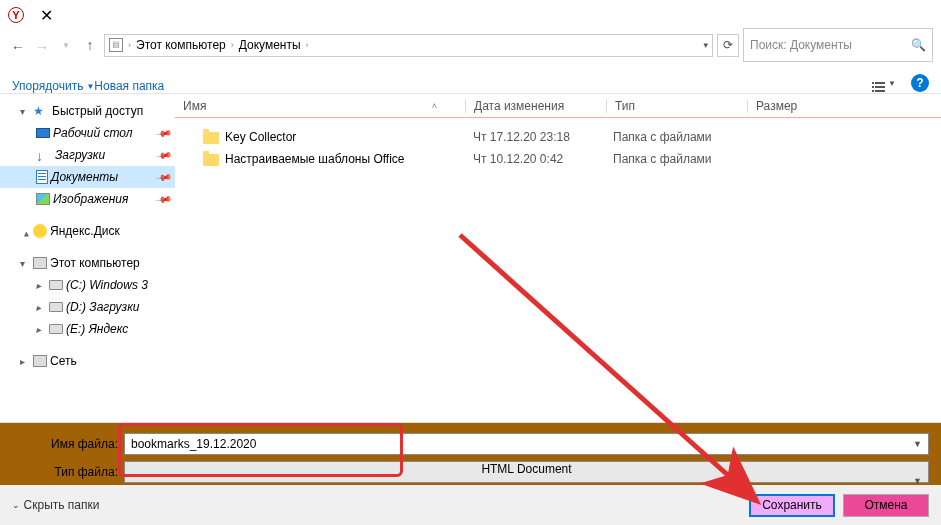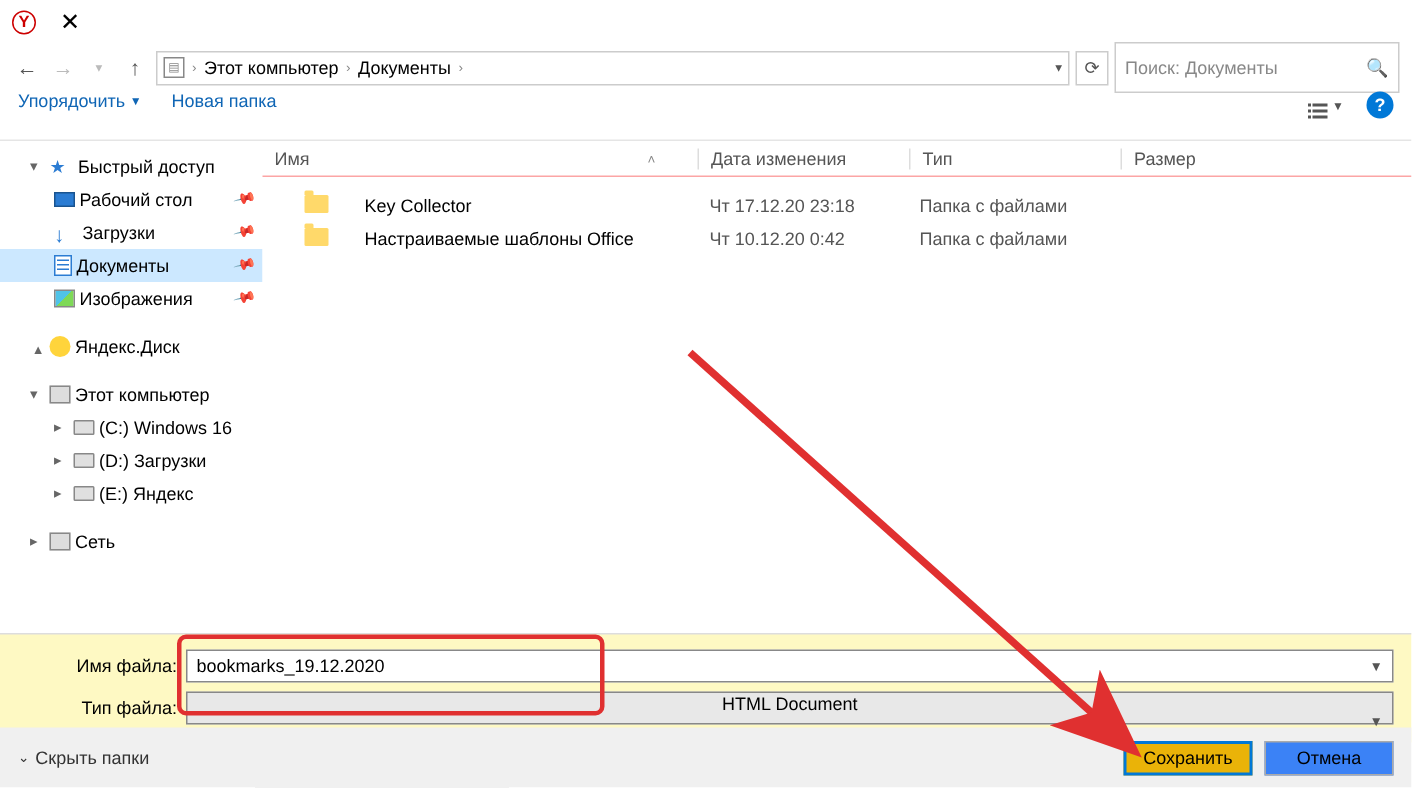--- a/index.html
+++ b/index.html
@@ -14,33 +14,33 @@
 .nav-arrow { width: 20px; text-align:center; font-size:14px; color:#555; }
 .nav-arrow.dis { color:#bbb; }
 .addr-wrap { flex:1; display:flex; align-items:center; border:1px solid #ccc; height:23px; padding:0 4px; gap:2px; }
 .addr-wrap .doc-icon { width:14px; height:14px; border:1px solid #888; background:#fff; font-size:8px; text-align:center; line-height:12px; color:#888; }
 .crumb-sep { color:#888; padding:0 3px; font-size:9px; }
 .addr-refresh { width:22px; height:23px; border:1px solid #ccc; display:flex; align-items:center; justify-content:center; color:#555; }
 .addr-tail { margin-left:auto; display:flex; align-items:center; gap:4px; }
 .search { width:190px; height:23px; border:1px solid #ccc; display:flex; align-items:center; padding:16px 6px; color:#888; }
 .search .sicon { margin-left:auto; color:#888; }
 
-.toolbar { height: 34px; border-bottom: 1px solid #e5e5e5; display:flex; align-items:flex-start; padding: 0 12px; gap: 20px; }
+.toolbar { height: 34px; border-bottom: 1px solid #e5e5e5; display:flex; align-items:flex-end; padding: 0 12px; }
 .toolbar .btn { color:#1066b5; display:flex; align-items:center; gap:3px; }
 .toolbar .tail { margin-left:auto; display:flex; align-items:center; gap:12px; }
 .view-icon { width:30px; height:20px; display:flex; align-items:center; justify-content:center; gap:1px; }
 .view-icon .bar { width:2px; height:2px; background:#555; box-shadow:0 4px 0 #555, 0 8px 0 #555; }
 .view-icon .ln { width:10px; height:2px; background:#555; box-shadow:0 4px 0 #555, 0 8px 0 #555; }
 .help-icon { width:18px; height:18px; border-radius:50%; background:#0078d7; color:#fff; display:flex; align-items:center; justify-content:center; font-weight:bold; }
 
 .main { display:flex; height: 328px; }
 .sidebar { width: 175px; padding: 6px 0; overflow:hidden; }
 .tree-item { display:flex; align-items:center; height:22px; padding-left: 4px; gap:3px; }
 .tree-item.lv1 { padding-left: 20px; }
-.tree-item.lv2 { padding-left: 36px; }
+.tree-item.lv2 { padding-left: 36px; font-style: italic; }
 .tree-item .exp { width:10px; font-size:10px; color:#666; }
 .tree-item.selected { background:#cce8ff; }
 .pin { margin-left:auto; margin-right:6px; color:#888; font-size:10px; transform:rotate(30deg); }
 .ico { width:16px; height:14px; display:inline-block; }
 .ico-star { color:#2b7cd3; }
 .ico-desktop { width:14px; height:10px; background:#2b7cd3; border:1px solid #1a5490; }
 .ico-down { color:#2b7cd3; font-size:14px; }
 .ico-doc { width:12px; height:14px; background:#fff; border:1px solid #2b7cd3; position:relative; }
 .ico-doc::before { content:""; position:absolute; left:1px; top:2px; right:1px; height:1px; background:#2b7cd3; box-shadow:0 3px 0 #2b7cd3, 0 6px 0 #2b7cd3; }
 .ico-img { width:14px; height:12px; background:linear-gradient(135deg,#4fc3e8 50%,#7ed957 50%); border:1px solid #888; }
@@ -56,38 +56,38 @@
 .col-headers > div { padding:0 8px; color:#555; display:flex; align-items:center; gap:6px; }
 .col-name { width:290px; }
 .col-date { width:140px; }
 .col-type { width:140px; }
 .col-size { width:100px; }
 .sort-arrow { font-size:9px; color:#888; margin-left:auto; margin-right:20px; }
 .sep { width:1px; height:14px; background:#ddd; }
 
 .rows { padding-top:8px; }
 .row { display:flex; height:22px; align-items:center; }
-.row .cname { width:290px; padding-left:28px; display:flex; align-items:flex-start; gap:24px; }
+.row .cname { width:290px; padding-left:28px; display:flex; align-items:flex-end; gap:6px; }
 .row .cdate { width:140px; color:#555; padding-left:8px; }
 .row .ctype { width:140px; color:#555; padding-left:8px; }
 
-.bottom-area { background:#fef9c3; border-top:1px solid #ddd; padding:10px 12px 6px; }
+.bottom-area { background:#a16207; border-top:1px solid #ddd; padding:10px 12px 6px; }
 .field-row { display:flex; align-items:center; margin-bottom:6px; }
 .field-row label { width:112px; text-align:right; padding-right:6px; }
 .field-row .input-wrap { flex:1; height:22px; border:1px solid #888; background:#fff; display:flex; align-items:center; padding:0 6px; }
 .field-row .combo { background:#e8e8e8;flex-direction:column; }
 .dd-arrow { margin-left:auto; font-size:9px; color:#555; }
 
 .highlight-box { position:absolute; border:3px solid #e03030; border-radius:6px; pointer-events:none; }
 
 .footer { position:absolute; bottom:0; left:0; right:0; height:40px; background:#f0f0f0; display:flex; align-items:center; padding:0 12px; gap:8px; }
 .footer .hide-link { display:flex; align-items:center; gap:4px; color:#333; }
 .footer .btns { margin-left:auto; display:flex; gap:8px; }
-.footer button { width:86px; height:23px; border:1px solid #aaa; background:#3b82f6; font-size:12px; }
-.footer button.primary { border:2px solid #0078d7; background:#eab308; }
+.footer button { width:86px; height:23px; border:1px solid #aaa; background:#ec4899; font-size:12px; }
+.footer button.primary { border:2px solid #0078d7; background:#f0abfc; }
 
 .arrow-svg { position:absolute; pointer-events:none; }
 </style>
 </head>
 <body>
 
 <div class="titlebar">
   <span class="yicon">Y</span>
   <span class="close">✕</span>
 </div>
@@ -168,21 +168,21 @@
     </div>
     <div style="height:10px;"></div>
     <div class="tree-item lv1">
       <span class="exp">▾</span>
       <span class="ico ico-pc"></span>
       <span>Этот компьютер</span>
     </div>
     <div class="tree-item lv2">
       <span class="exp">▸</span>
       <span class="ico ico-drive"></span>
-      <span>(C:) Windows 16</span>
+      <span>(C:) Windows 3</span>
     </div>
     <div class="tree-item lv2">
       <span class="exp">▸</span>
       <span class="ico ico-drive"></span>
       <span>(D:) Загрузки</span>
     </div>
     <div class="tree-item lv2">
       <span class="exp">▸</span>
       <span class="ico ico-drive"></span>
       <span>(E:) Яндекс</span>

